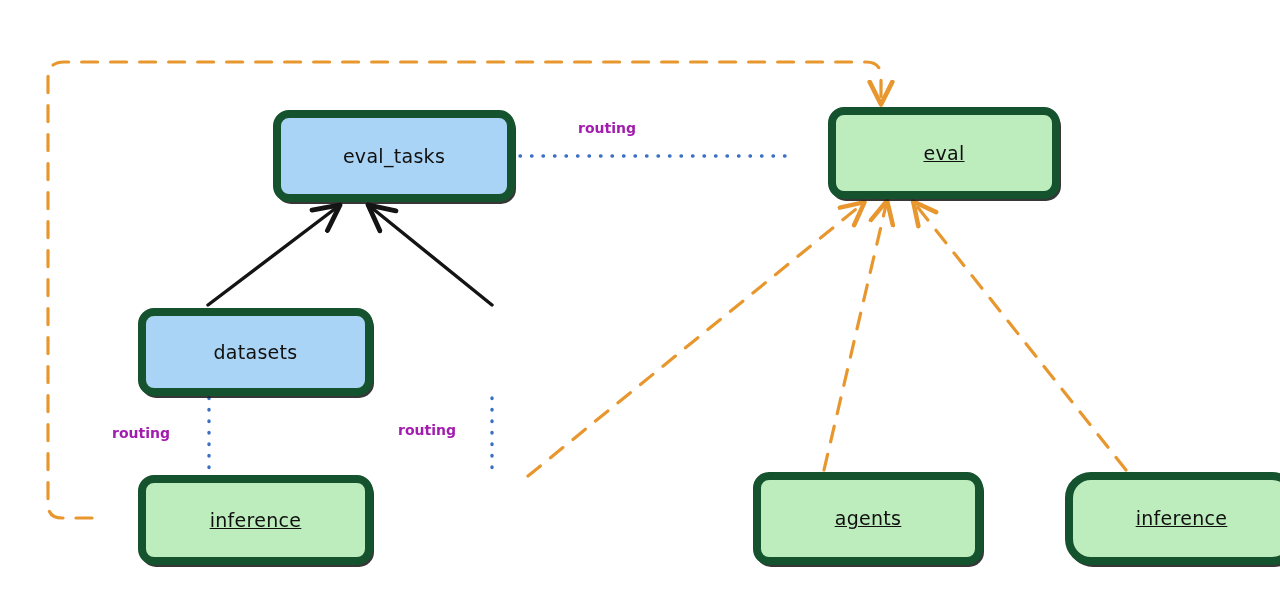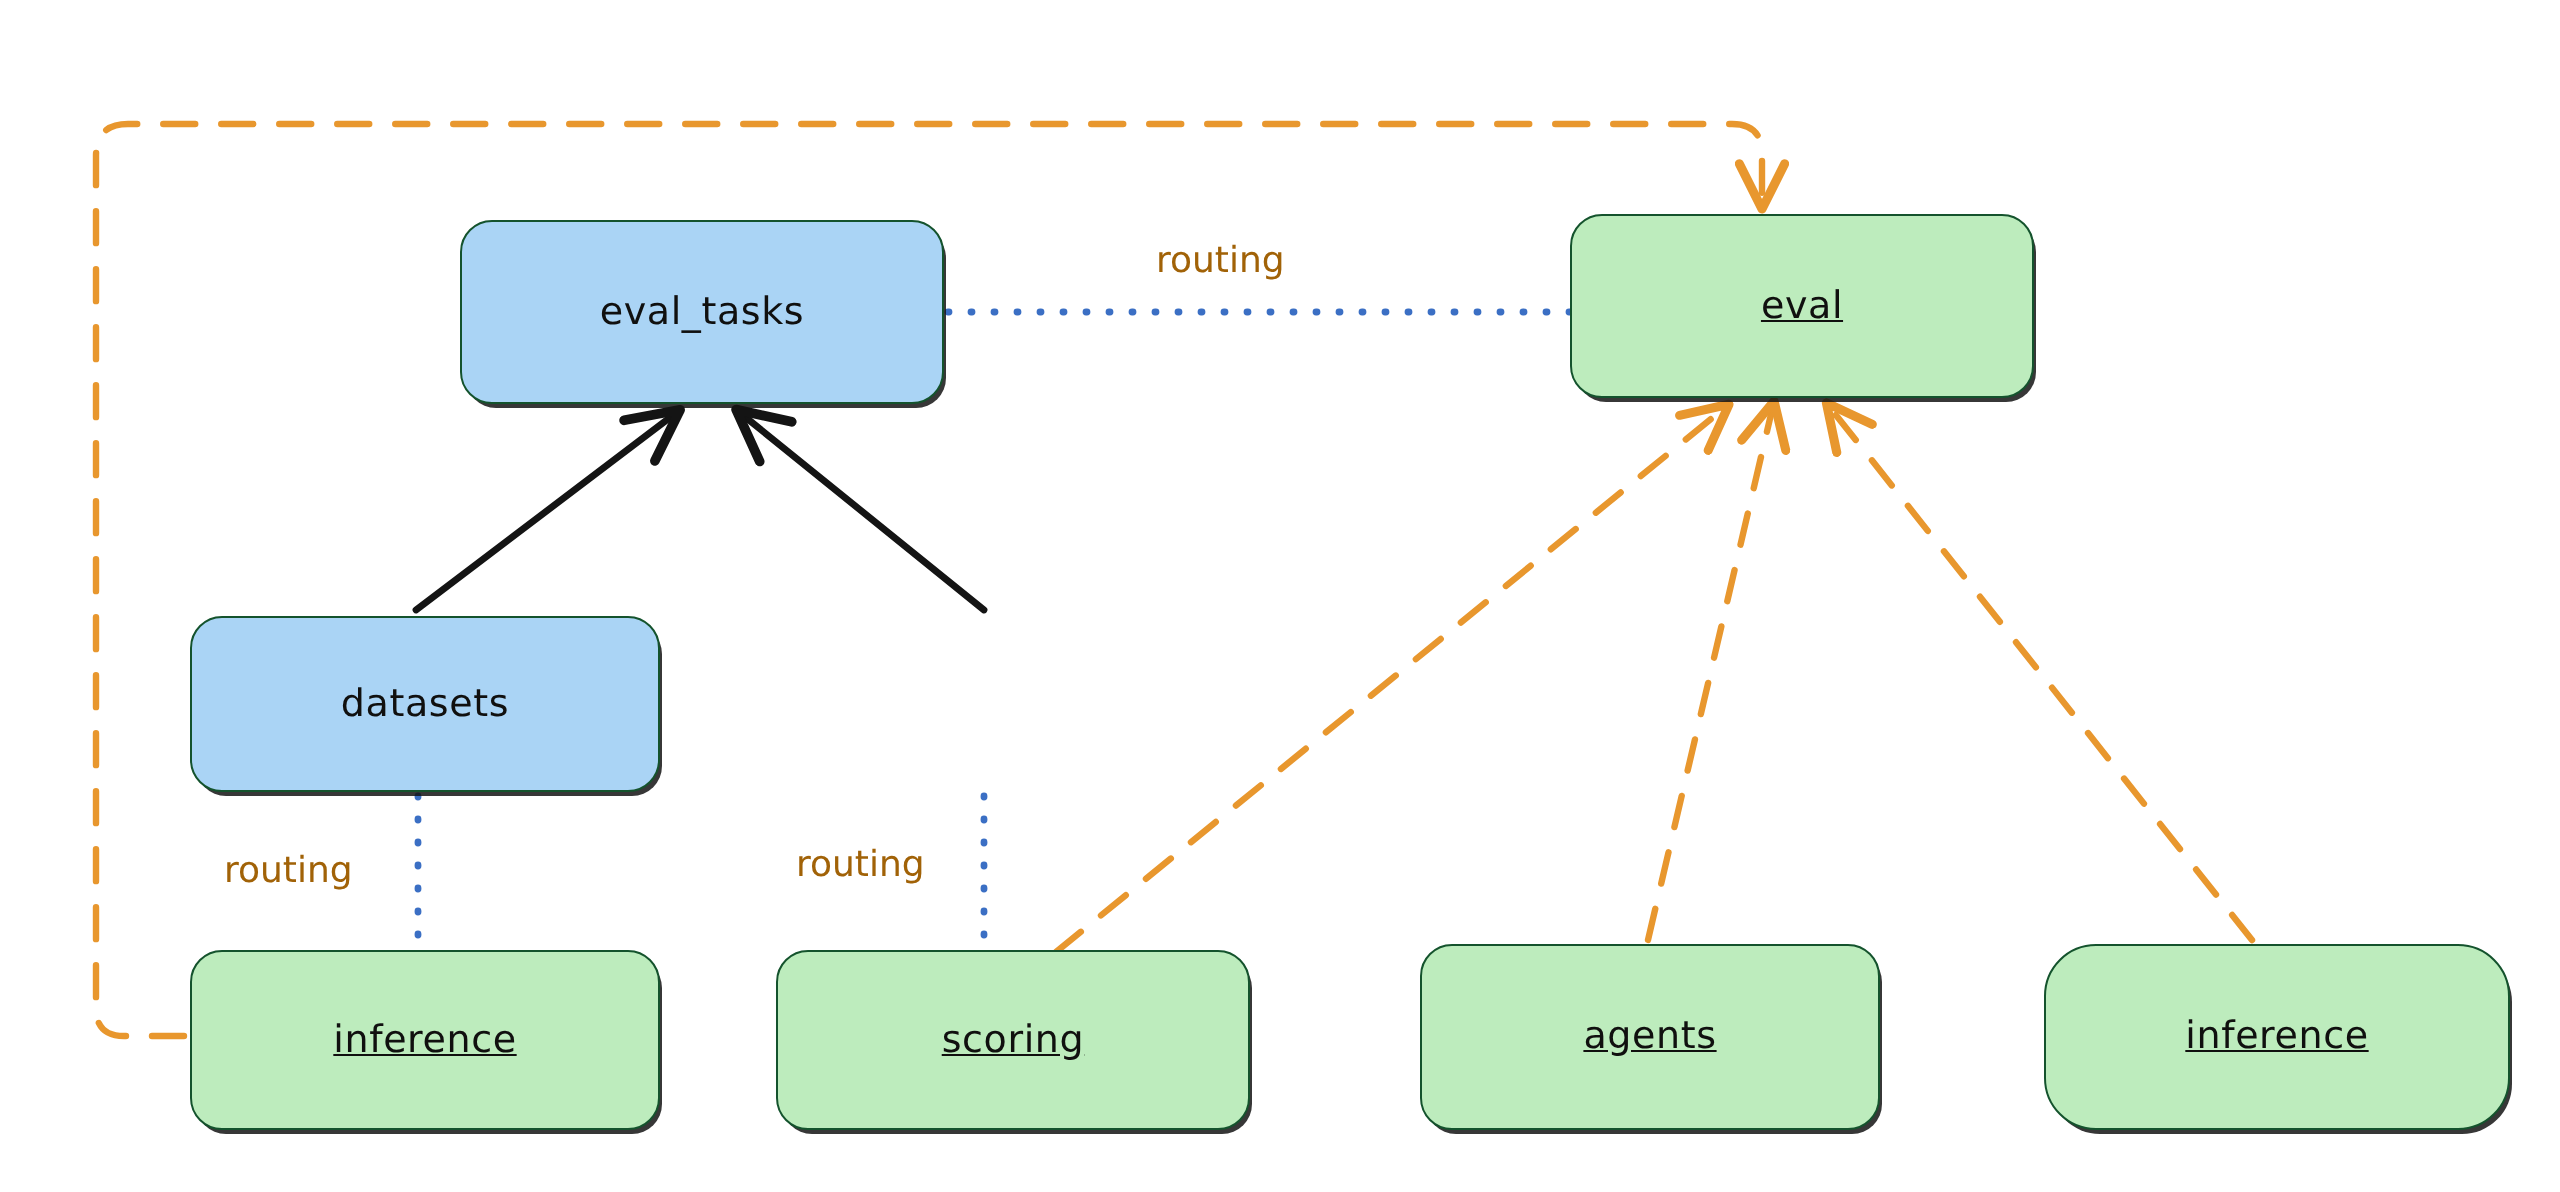--- a/index.html
+++ b/index.html
@@ -20,44 +20,46 @@
   #edges {
     position: absolute;
     left: 0;
     top: 0;
     width: 1280px;
     height: 596px;
   }
   .node {
     position: absolute;
     box-sizing: border-box;
-    border: 1px solid #14532d;
+    border: 8px solid #14532d;
     border-radius: 16px;
     display: flex;
     align-items: center;
     justify-content: center;
     text-align: center;
     color: #10100f;
     font-family: "DejaVu Sans", sans-serif;
     font-size: 19px;
     letter-spacing: 0.3px;
     box-shadow: 2px 3px 0 -1px rgba(20,20,20,0.85);
+    margin-left: 43px;
   }
   .node.blue  { background: #aad4f5; }
   .node.green { background: #bdecbd; text-decoration: underline; }
   .node-label {
     pointer-events: none;
     line-height: 1;
   }
   .edge-label {
     position: absolute;
-    color: #a16207;
+    color: #a21caf;
     font-family: "DejaVu Sans", sans-serif;
-    font-size: 18px;
+    font-size: 14px;
     white-space: nowrap;
+    font-weight: bold;
   }
 </style>
 </head>
 <body>
 
 <div id="canvas">
 
   <svg id="edges" viewBox="0 0 1280 596" xmlns="http://www.w3.org/2000/svg">
     <defs>
       <marker id="arrow-black" viewBox="0 0 12 12" refX="9" refY="6" markerWidth="9" markerHeight="9" orient="auto-start-reverse">
@@ -97,23 +99,20 @@
 
   <div class="node blue" style="left:95px; top:308px; width:235px; height:88px;">
     <span class="node-label">datasets</span>
   </div>
 
 
   <div class="node green" style="left:95px; top:475px; width:235px; height:90px;">
     <span class="node-label">inference</span>
   </div>
 
-  <div class="node green" style="left:388px; top:475px; width:237px; height:90px;">
-    <span class="node-label">scoring</span>
-  </div>
 
   <div class="node green" style="left:710px; top:472px; width:230px; height:93px;">
     <span class="node-label">agents</span>
   </div>
 
   <div class="node green" style="left:1022px; top:472px; width:233px; height:93px;border-radius:26px;">
     <span class="node-label">inference</span>
   </div>
 
   <div class="edge-label" style="left:578px; top:120px;">routing</div>

